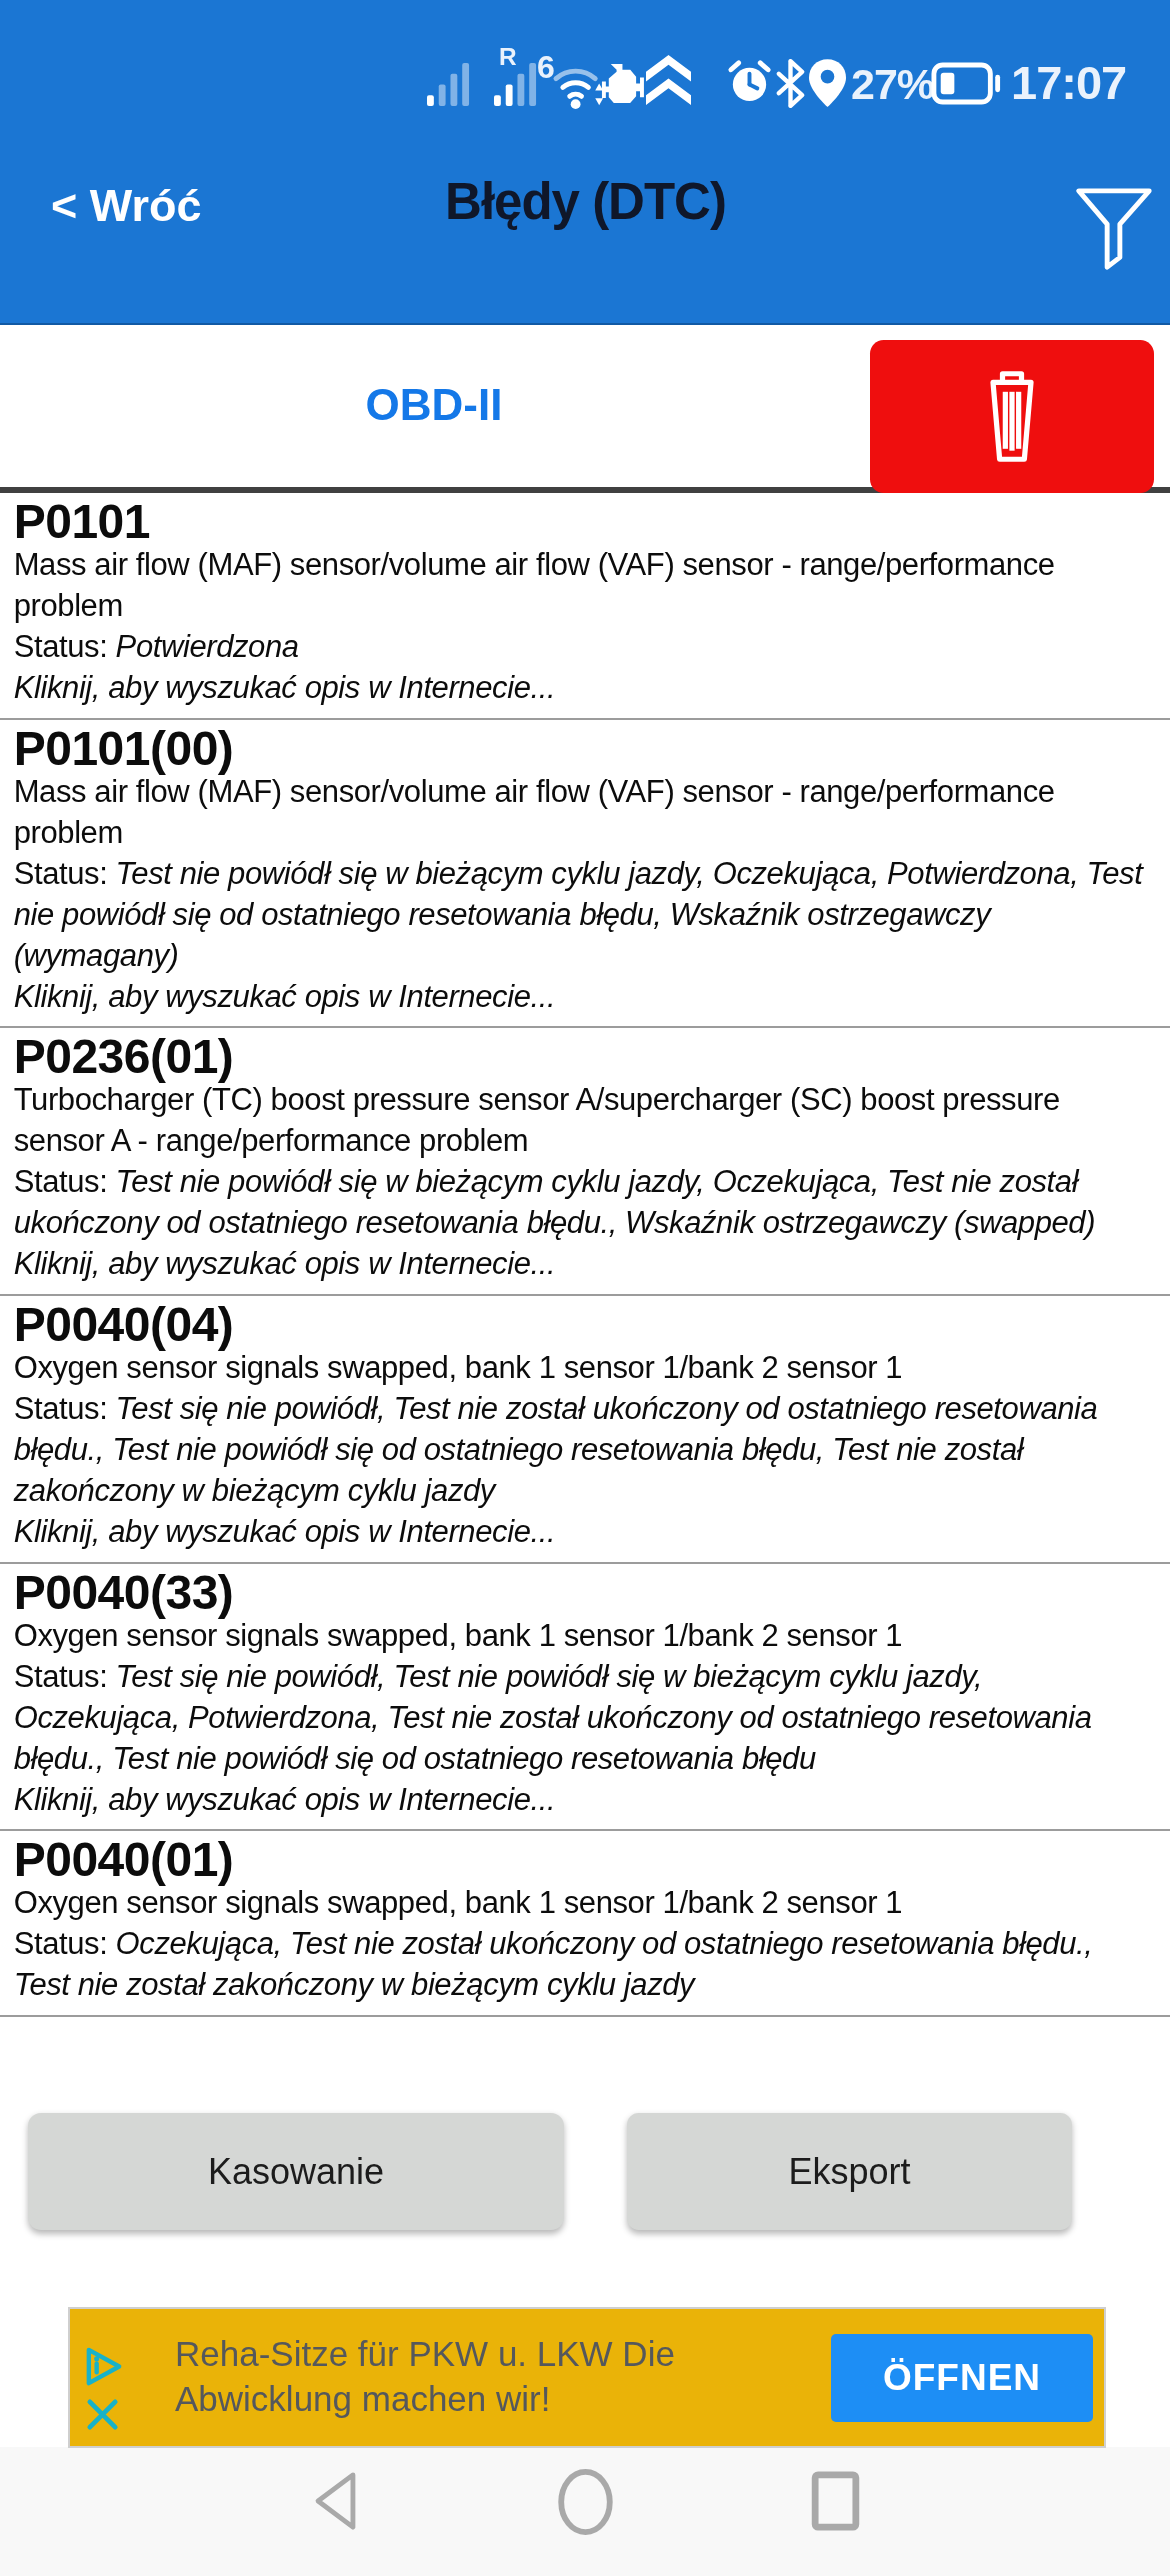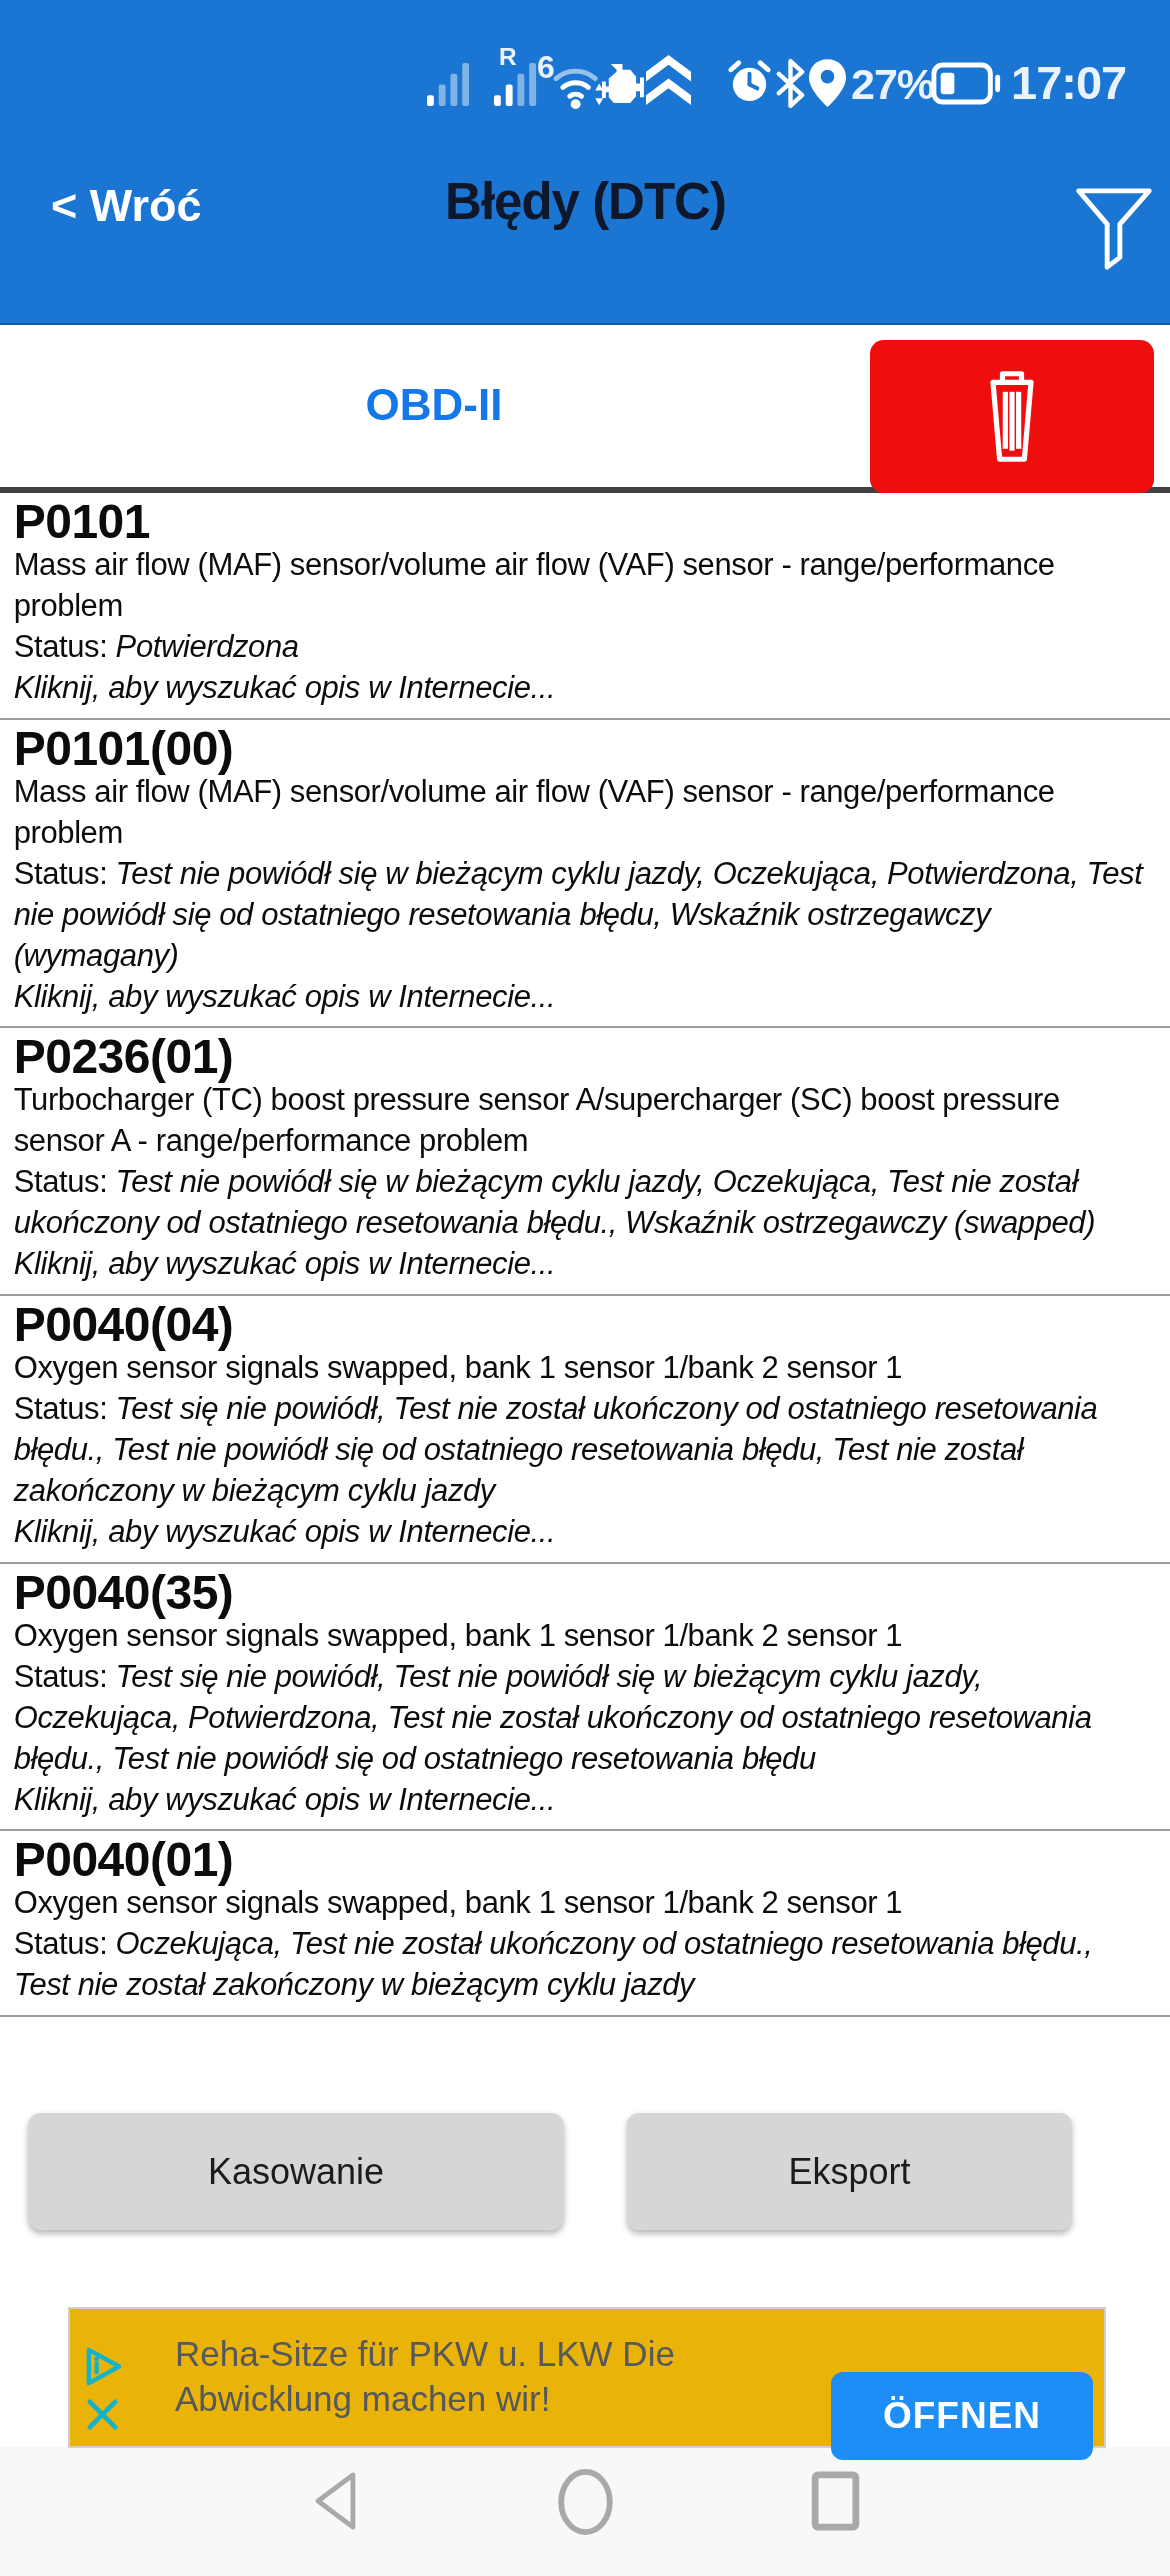--- a/index.html
+++ b/index.html
@@ -49,22 +49,22 @@
   .btn-export{left:609px;width:445px;margin-left:18px;}
 
   
   .ad-banner{position:absolute;left:68px;top:2307px;width:1038px;height:141px;background:#eab308;
              border:2px solid #cfcfcf;box-sizing:border-box;z-index:2;}
   .adchoices{position:absolute;left:11.7px;top:35px;width:45px;height:45px;cursor:pointer;}
   .ad-close{position:absolute;left:14.6px;top:88px;width:35px;height:35px;cursor:pointer;}
   .ad-text{position:absolute;left:105px;top:21.5px;width:605px;color:#55585c;
            font-size:35px;line-height:45px;font-weight:500;}
   .ad-cta{position:absolute;left:761px;top:25px;width:262px;height:88px;background:#1d8ef5;
-          border:none;border-radius:12px;color:#fff;font-family:"Liberation Sans",sans-serif;
-          font-size:37px;font-weight:700;letter-spacing:1px;cursor:pointer;margin-top:38px;}
+          border:none;border-radius:5px;color:#fff;font-family:"Liberation Sans",sans-serif;
+          font-size:37px;font-weight:700;letter-spacing:1px;cursor:pointer;}
 
   
   .nav-bar{position:absolute;left:0;top:2447px;width:1171px;height:129px;background:#f8f8f8;}
   .nav-ico{position:absolute;cursor:pointer;}
 </style>
 </head>
 <body>
 
 <div class="app">
 
@@ -194,21 +194,21 @@
     </div>
 
     <div class="dtc-row">
       <div class="dtc-code">P0040(04)</div>
       <div class="dtc-desc">Oxygen sensor signals swapped, bank 1 sensor 1/bank 2 sensor 1</div>
       <div class="dtc-status"><span class="status-label">Status: </span><span class="status-value">Test się nie powiódł, Test nie został ukończony od ostatniego resetowania błędu., Test nie powiódł się od ostatniego resetowania błędu, Test nie został zakończony w bieżącym cyklu jazdy</span></div>
       <div class="dtc-link">Kliknij, aby wyszukać opis w Internecie...</div>
     </div>
 
     <div class="dtc-row">
-      <div class="dtc-code">P0040(35)</div>
+      <div class="dtc-code">P0040(33)</div>
       <div class="dtc-desc">Oxygen sensor signals swapped, bank 1 sensor 1/bank 2 sensor 1</div>
       <div class="dtc-status"><span class="status-label">Status: </span><span class="status-value">Test się nie powiódł, Test nie powiódł się w bieżącym cyklu jazdy, Oczekująca, Potwierdzona, Test nie został ukończony od ostatniego resetowania błędu., Test nie powiódł się od ostatniego resetowania błędu</span></div>
       <div class="dtc-link">Kliknij, aby wyszukać opis w Internecie...</div>
     </div>
 
     <div class="dtc-row">
       <div class="dtc-code">P0040(01)</div>
       <div class="dtc-desc">Oxygen sensor signals swapped, bank 1 sensor 1/bank 2 sensor 1</div>
       <div class="dtc-status"><span class="status-label">Status: </span><span class="status-value">Oczekująca, Test nie został ukończony od ostatniego resetowania błędu., Test nie został zakończony w bieżącym cyklu jazdy</span></div>
       <div class="dtc-link"></div>

